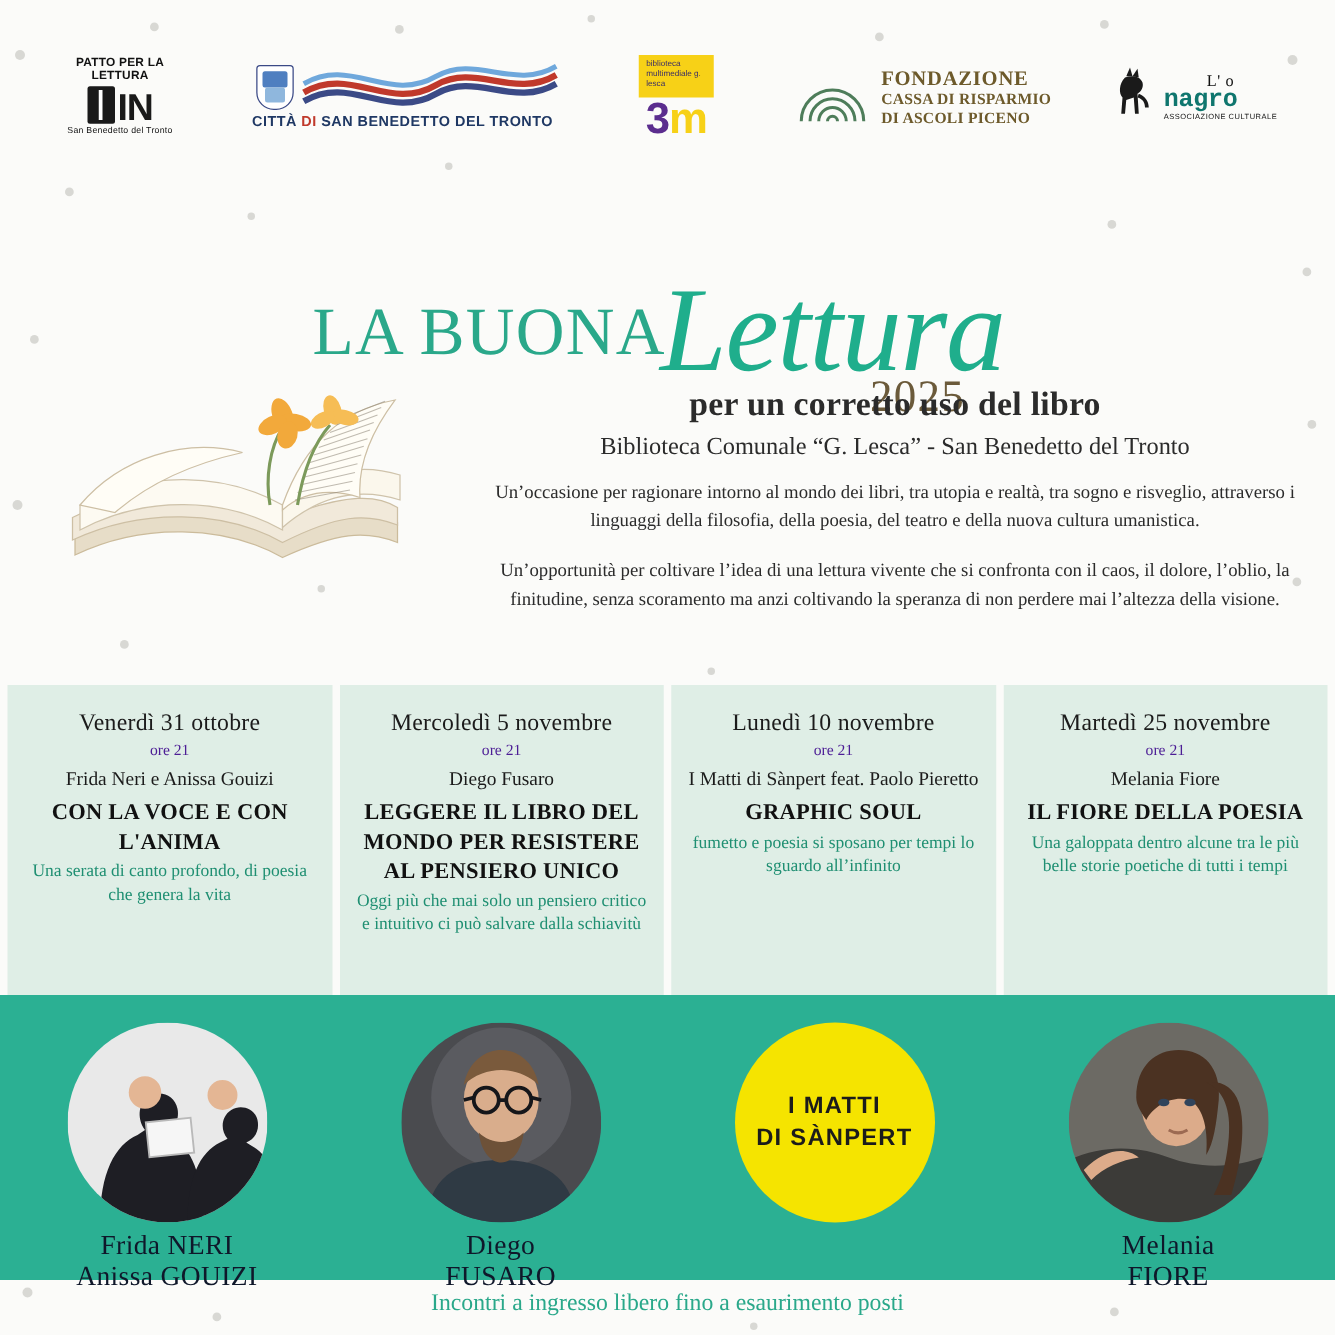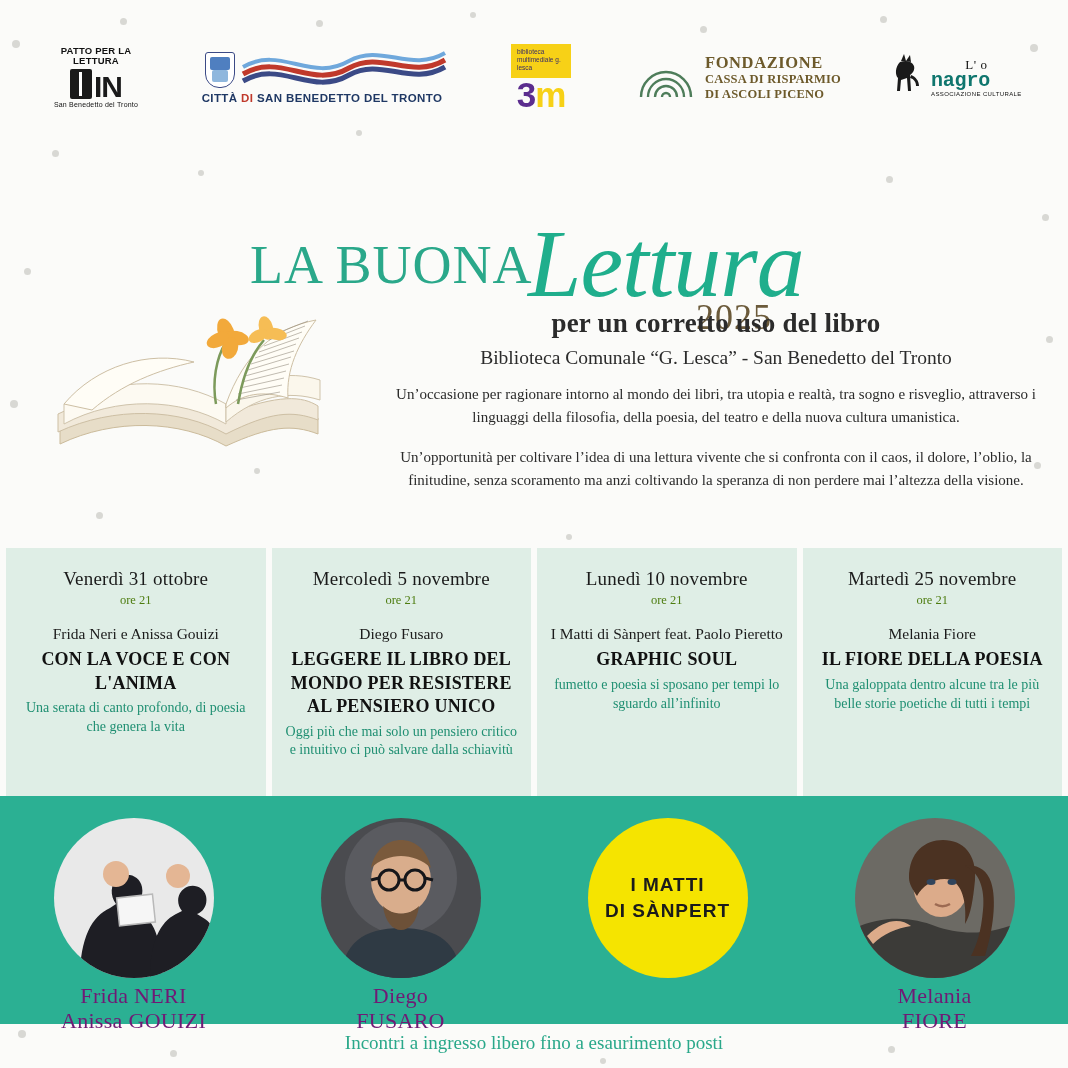--- a/index.html
+++ b/index.html
@@ -141,43 +141,43 @@
 
   
   .events { position: relative; z-index: 2; display: flex; gap: 6px; padding: 0 6px; }
   .ev {
     width: 262px; min-height: 248px;
     background: #dfeee6;
     padding: 20px 12px 14px;
     text-align: center;
   }
   .ev .date { font-size: 19px; color: #1b1b1b; letter-spacing: .2px; }
-  .ev .time { font-size: 12.5px; color: #4d7c0f; margin-top: 3px; }
-  .ev .who { font-size: 15.5px; color: #1b1b1b; margin-top: 16px; line-height: 1.32; }
+  .ev .time { font-size: 12.5px; color: #4c1d95; margin-top: 3px; }
+  .ev .who { font-size: 15.5px; color: #1b1b1b; margin-top: 6px; line-height: 1.32; }
   .ev .title {
     font-size: 18px; font-weight: bold; color: #111; margin-top: 4px; line-height: 1.3;
     letter-spacing: .2px;
   }
   .ev .desc { font-size: 14px; color: #1f8f72; margin-top: 4px; line-height: 1.34; }
 
   
   .band {
     position: relative; z-index: 2;
     background: #2bb093;
     height: 228px;
     display: flex; align-items: flex-start; justify-content: space-around;
     padding-top: 22px;
   }
   .person { width: 220px; text-align: center; }
   .circle {
     width: 160px; height: 160px; border-radius: 50%; margin: 0 auto;
     overflow: hidden; position: relative;
   }
   .person .name {
-    color: #701a75; font-size: 22px; line-height: 1.12; margin-top: 6px;
+    color: #0f172a; font-size: 22px; line-height: 1.12; margin-top: 6px;
     letter-spacing: .3px;
   }
   .yellow-circle { background: #f5e400; }
   .yellow-circle .yc-text {
     position: absolute; inset: 0; display: flex; flex-direction: column;
     align-items: center; justify-content: center;
     font-family: "Liberation Sans", sans-serif; font-weight: bold;
     color: #1b1b1b; font-size: 19px; line-height: 1.35; letter-spacing: 1px;
   }
 

